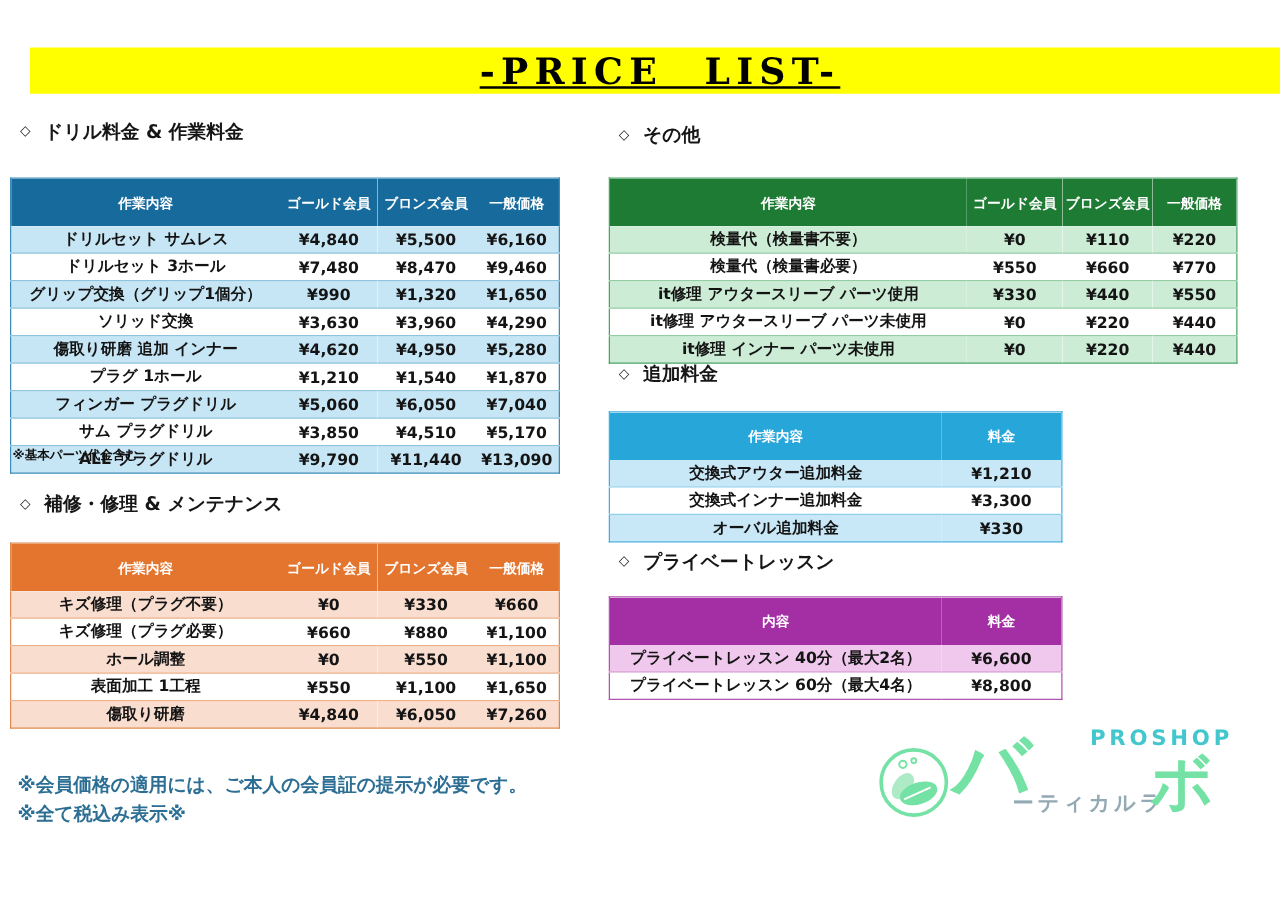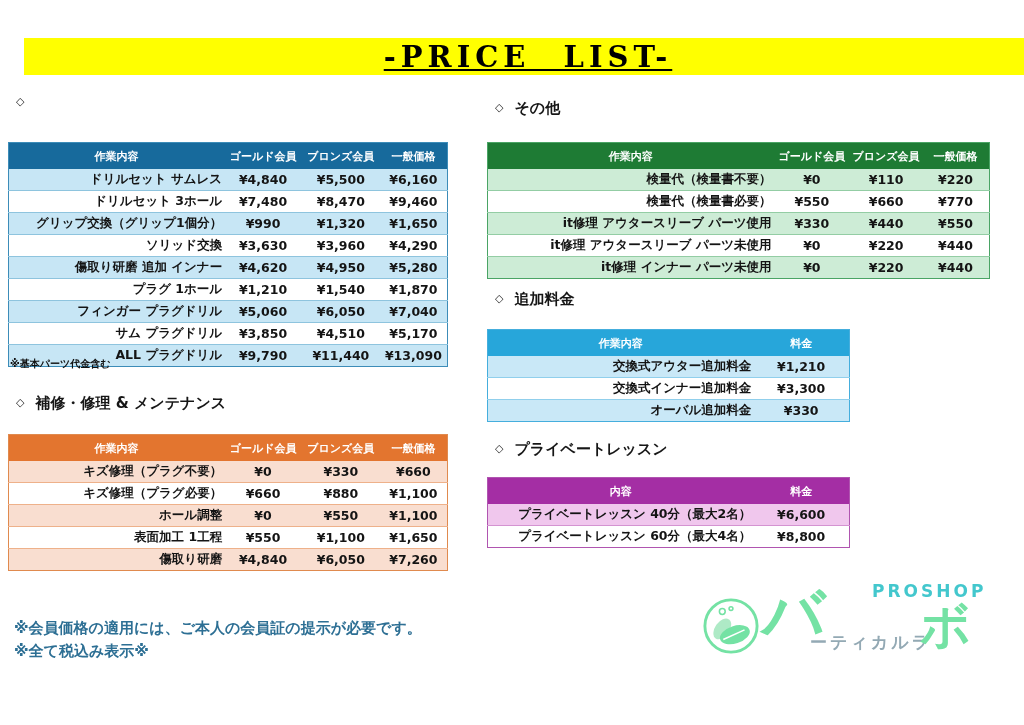--- a/index.html
+++ b/index.html
@@ -14,24 +14,24 @@
 
   
   .section-title{position:absolute;font-size:15px;font-weight:bold;color:#161616;
           display:flex;align-items:center;gap:11px;white-space:nowrap;}
   .section-title .bullet{font-size:11px;font-weight:normal;color:#222;transform:translateY(-1px);}
 
   
   .price-table{position:absolute;border-collapse:collapse;table-layout:fixed;
           border:1px solid var(--bd);}
   .price-table th{background:var(--hd);color:#fff;font-size:11px;font-weight:bold;
-          height:26px;padding:0 2px;text-align:center;white-space:nowrap;overflow:hidden;}
+          height:38px;padding:0 2px;text-align:center;white-space:nowrap;overflow:hidden;}
   .price-table td{height:21px;padding:0 2px;font-size:12.5px;font-weight:bold;color:#141414;
           white-space:nowrap;overflow:hidden;}
-  .price-table td.item{text-align:right;}
+  .price-table td.item{text-align:center;}
   .price-table td.price{text-align:center;}
   .price-table tbody tr:nth-child(odd) td{background:var(--band);}
   .price-table tbody tr:nth-child(even) td{background:#ffffff;}
   .price-table tbody tr + tr td{border-top:1px solid var(--sep);}
 
   .t-blue  {--hd:#176a9c;--band:#c7e6f5;--bd:#3c8cb8;--sep:#8ec4de;}
   .t-green {--hd:#1e7b34;--band:#cdecd6;--bd:#4aa465;--sep:#93cda4;}
   .t-sky   {--hd:#27a6da;--band:#c9e8f7;--bd:#45aedd;--sep:#90cfec;}
   .t-orange{--hd:#e3752f;--band:#f9ded0;--bd:#e08a4e;--sep:#eeb18a;}
   .t-purple{--hd:#a42ea4;--band:#f0c7ed;--bd:#b055b0;--sep:#d493d1;}
@@ -68,20 +68,21 @@
 <body>
 
 <div id="page">
 
   <div id="banner">
     <span class="title">-PRICE LIST-</span>
   </div>
 
   <div class="section-title" style="left:16px;top:96px;">
     <span class="bullet">◇</span>
+    <span>ドリル料金 &amp; 作業料金</span>
   </div>
   <table class="price-table t-blue w-std" style="left:8px;top:142px;width:440px;">
     <thead>
         <tr>
           <th>作業内容</th>
           <th>ゴールド会員</th>
           <th>ブロンズ会員</th>
           <th>一般価格</th>
         </tr>
       </thead>

